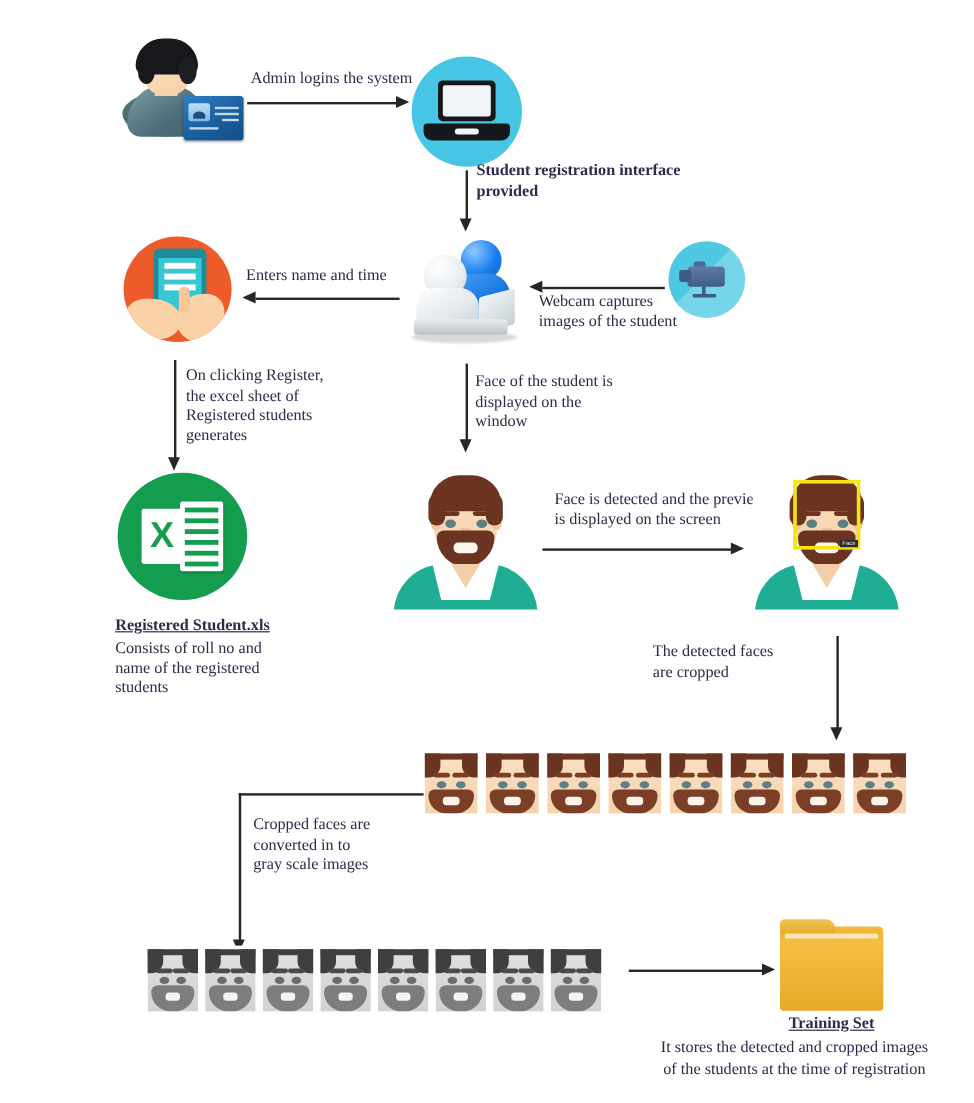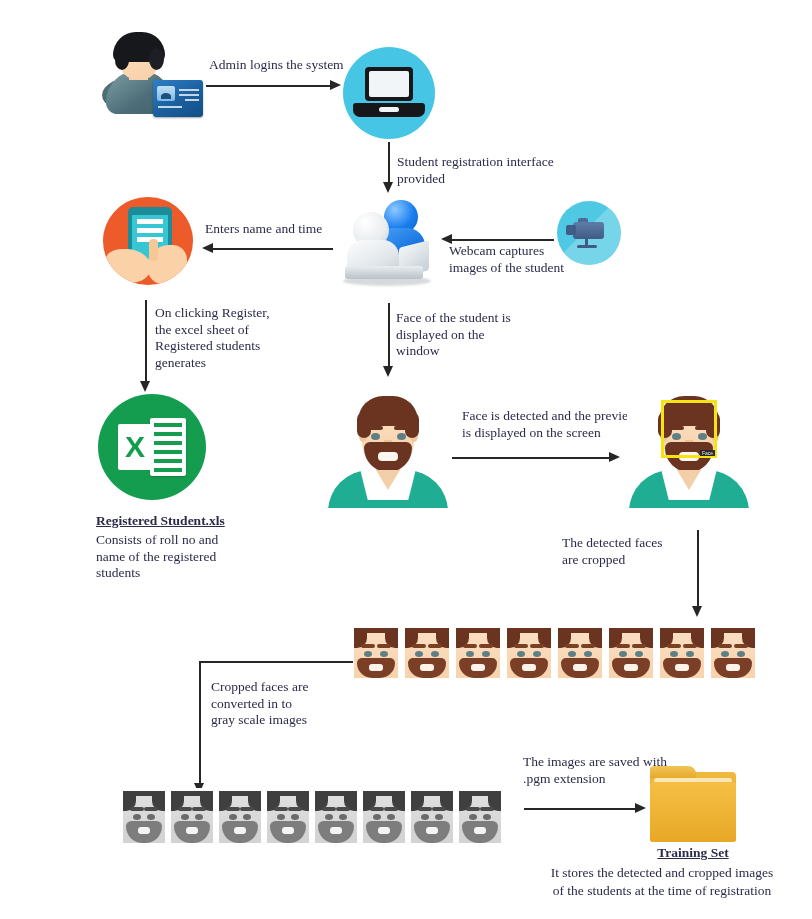--- a/index.html
+++ b/index.html
@@ -190,21 +190,21 @@
 
   <div class="lapc">
     <div class="lap-screen">
         <i></i>
       </div>
     <div class="lap-base"></div>
   </div>
 
   <div class="av-line" style="left:388px;top:142px;height:42px;"></div>
   <div class="ar-head ar-down" style="left:383px;top:182px;"></div>
-  <div class="lbl" style="left:397px;top:154px;">Student registration interface
+  <div class="lbl" style="left:397px;top:134px;font-weight:bold;">Student registration interface
 provided</div>
 
   <div class="tabc">
     <div class="tab-dev">
       <div class="tab-scr">
           <u></u>
           <u></u>
           <u></u>
         </div>
       <div class="tab-btn"></div>
@@ -318,21 +318,21 @@
     <div class="p-mous"></div>
     <div class="p-mouth"></div>
     <div class="p-collarL"></div>
     <div class="p-collarR"></div>
     <div class="p-vneck"></div>
     <div class="p-box">
       <div class="p-box-tag">Face</div>
     </div>
   </div>
 
-  <div class="lbl" style="left:562px;top:535px;">The detected faces
+  <div class="lbl" style="left:544px;top:535px;">The detected faces
 are cropped</div>
   <div class="av-line" style="left:697px;top:530px;height:80px;"></div>
   <div class="ar-head ar-down" style="left:692px;top:606px;"></div>
 
   <div class="strip-bg" style="left:352px;top:624px;width:412px;height:58px;"></div>
   <div class="strip" id="color-strip" style="left:354px;top:628px;">
       <div class="crop" style="width: 44px; height: 50px; margin-right: 7px;">
         <div class="c-skin"></div>
         <div class="c-hairT"></div>
         <div class="c-hairL"></div>
@@ -530,22 +530,20 @@
         <div class="c-hairR"></div>
         <div class="c-brow" style="left:7px"></div>
         <div class="c-brow" style="right:7px"></div>
         <div class="c-eye" style="left:10px"></div>
         <div class="c-eye" style="right:10px"></div>
         <div class="c-beard"></div>
         <div class="c-mouth"></div>
       </div>
     </div>
 
-  <div class="lbl" style="left:523px;top:754px;">The images  are saved with
-.pgm extension</div>
   <div class="ah-line" style="left:524px;top:808px;width:112px;"></div>
   <div class="ar-head ar-right" style="left:635px;top:803px;"></div>
 
   <div class="folder">
     <div class="fld-back"></div>
     <div class="fld-tab"></div>
     <div class="fld-lip"></div>
     <div class="fld-front"></div>
   </div>
 

